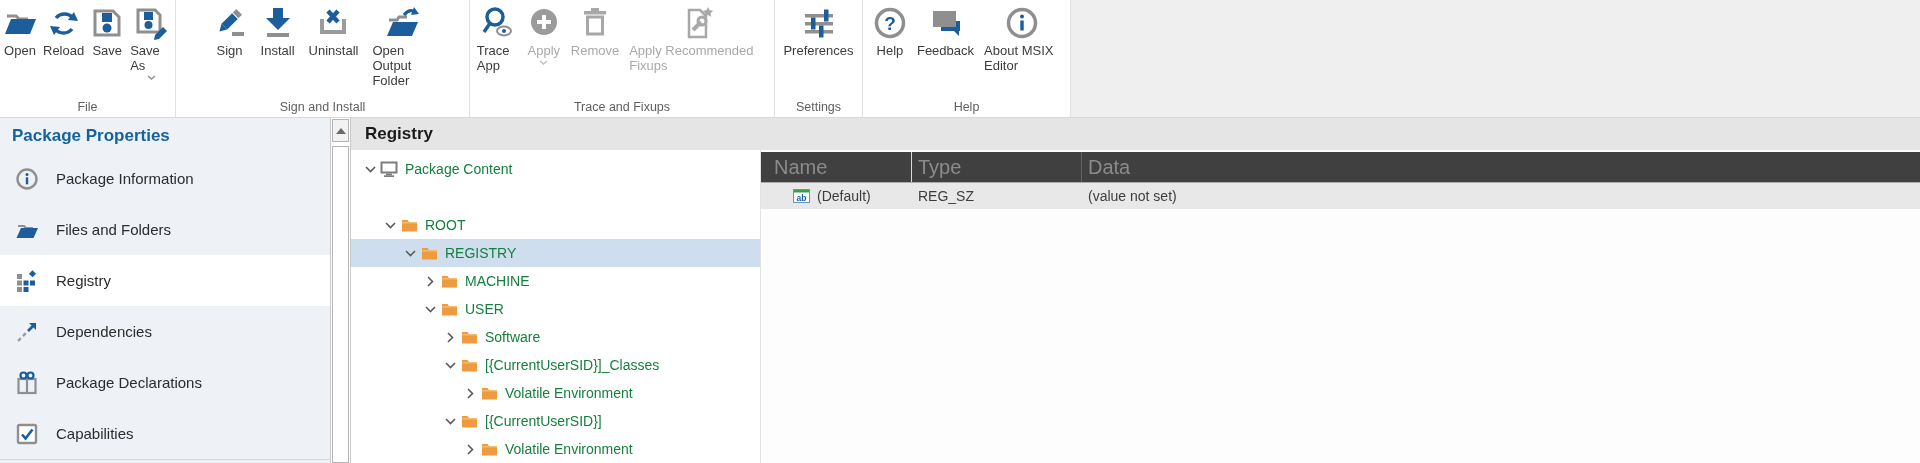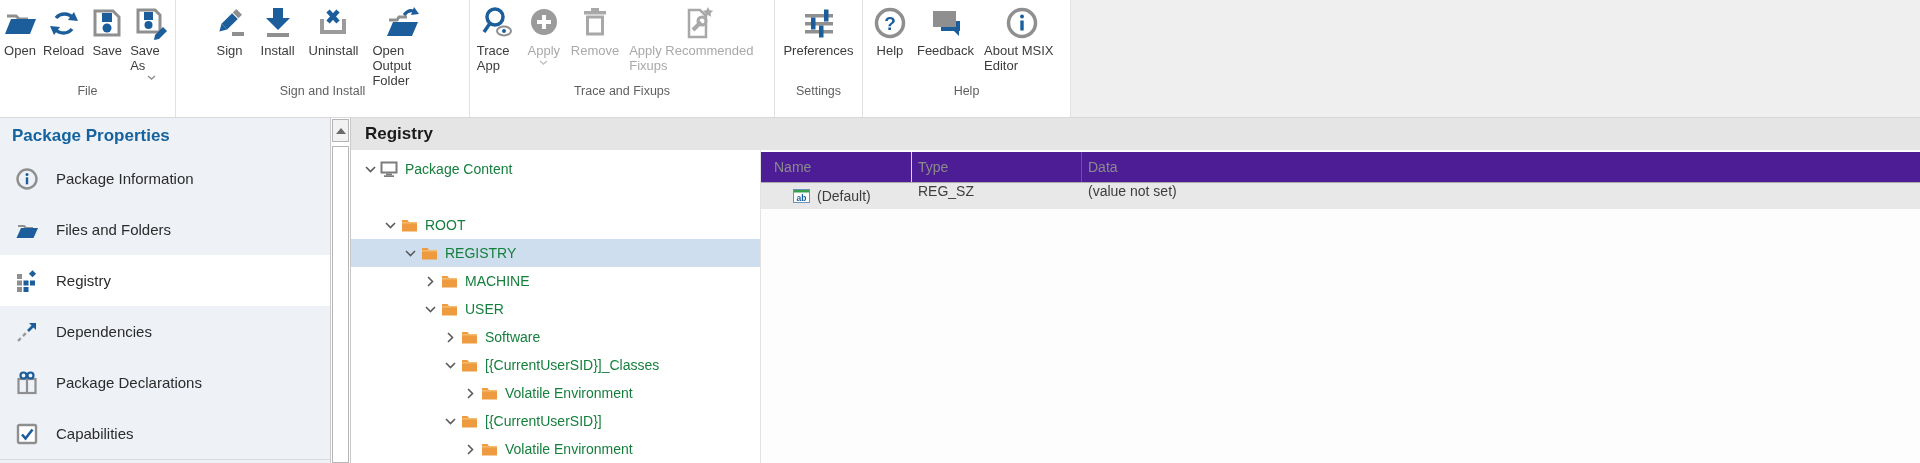--- a/index.html
+++ b/index.html
@@ -3,21 +3,21 @@
 <meta charset="utf-8">
 <style>
   * { margin:0; padding:0; box-sizing:border-box; }
   html,body { width:1920px; height:463px; overflow:hidden;
     font-family:"Liberation Sans", sans-serif; background:#efefef; }
 
   
   .ribbon { display:flex; height:118px; background:#fff; border-bottom:1px solid #d9d9d9; }
   .rgroup { position:relative; height:100%; border-right:1px solid #e2e2e2;
             display:flex; justify-content:center; align-items:flex-start; padding-top:6px; }
-  .rgroup-label { position:absolute; bottom:19px; left:0; right:0; text-align:center;
+  .rgroup-label { position:absolute; bottom:3px; left:0; right:0; text-align:center;
                   font-size:12.5px; color:#5f5f5f; }
   .ribbon-filler { flex:1; background:#efefef; }
   .rbtn { display:flex; flex-direction:column; align-items:center; padding:0 3px; cursor:default; }
   .rbtn svg.ric { width:34px; height:34px; flex:none; }
   .rlabel { font-size:13px; line-height:15px; color:#3c3c3c; text-align:left; margin-top:3px; }
   .rbtn.disabled .rlabel { color:#a9a9a9; }
   .ddchev { margin-top:2px; }
   .g-file { width:176px; } .g-sign { width:294px; gap:8px; }
   .g-trace { width:305px; gap:4px; } .g-settings { width:88px; } .g-help { width:208px; gap:4px; }
 
@@ -50,27 +50,27 @@
   .tree { width:410px; background:#fff; border-right:1px solid #e3e3e3; padding-top:5px; }
   .tnode { height:28px; display:flex; align-items:center; font-size:14px; color:#15803d; cursor:default; }
   .tnode.selected { background:#cfdeee; }
   .tchev { width:18px; display:flex; justify-content:center; flex:none; }
   .ticon { width:20px; display:flex; justify-content:center; margin-right:6px; flex:none; }
   .lv0{padding-left:10px;} .lv1{padding-left:30px;margin-top:28px;} .lv2{padding-left:50px;}
   .lv3{padding-left:70px;} .lv4{padding-left:90px;} .lv5{padding-left:110px;}
 
   
   .regtable { flex:1; background:#fdfdfd; display:flex; flex-direction:column; padding-top:2px; }
-  .thead { display:flex; height:31px; background:#4c1d95; border-bottom:1px solid #ababab;
-           font-size:14px; color:#8b8b8b; }
+  .thead { display:flex; height:31px; background:#404040; border-bottom:1px solid #ababab;
+           font-size:20px; color:#8b8b8b; }
   .thead .hc { display:flex; align-items:center; }
   .hc-name { width:150px; padding-left:13px; }
   .hc-type { width:170px; padding-left:6px; border-left:1px solid #d9d9d9; }
   .hc-data { flex:1; padding-left:6px; border-left:1px solid #c2410c; }
-  .trow { height:26px; display:flex; background:#e8e8e8;
+  .trow { height:26px; display:flex; align-items:center; background:#e8e8e8;
           font-size:14px; color:#3d3d3d; cursor:default; }
   .tc-name { width:150px; padding-left:32px; display:flex; align-items:center; gap:7px; }
   .tc-type { width:170px; padding-left:7px; }
   .tc-data { flex:1; padding-left:7px; }
 </style>
 </head>
 <body>
 
 <div class="ribbon">
 

